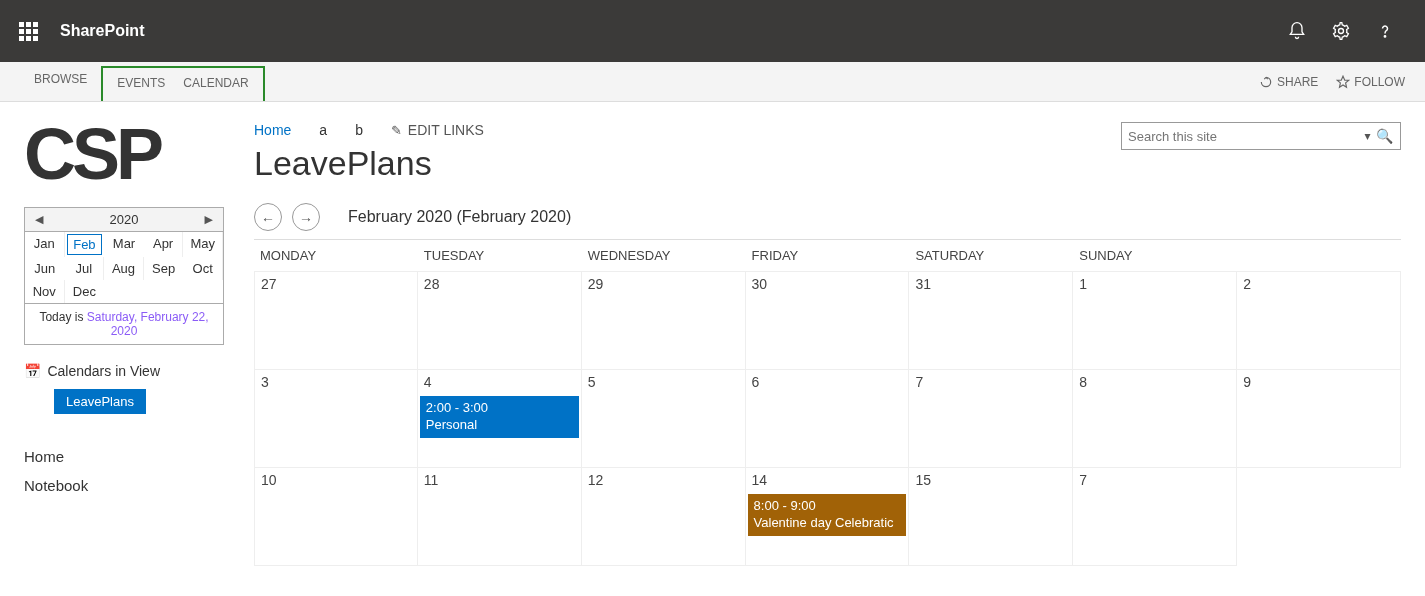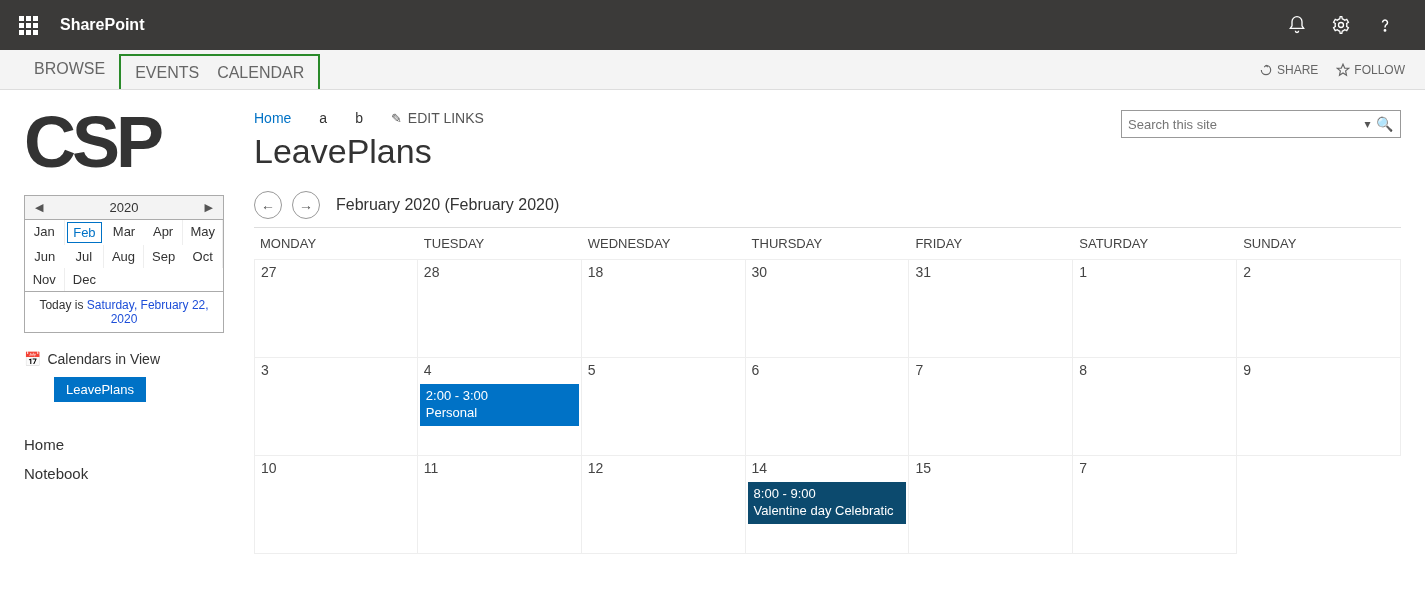--- a/index.html
+++ b/index.html
@@ -1,26 +1,26 @@
 <!DOCTYPE html>
 <html><head>
 <meta charset="utf-8">
 <style>
 * { box-sizing: border-box; margin: 0; padding: 0; }
 body { font-family: "Segoe UI", Arial, sans-serif; font-size: 14px; color: #333; background: #fff; width: 1425px; }
-.suite-bar { background: #3b3a39; height: 50px; display: flex; align-items: center; color: #fff; padding: 0 8px; }
+.suite-bar { background: #3b3a39; height: 62px; display: flex; align-items: center; color: #fff; padding: 0 8px; }
 .waffle { width: 40px; height: 40px; display: flex; align-items: center; justify-content: center; cursor: pointer; }
 .waffle-grid { display: grid; grid-template-columns: repeat(3,5px); grid-template-rows: repeat(3,5px); gap: 2px; }
 .waffle-grid span { background: #fff; width: 5px; height: 5px; }
 .brand { font-size: 16px; font-weight: 600; margin-left: 12px; }
 .suite-right { margin-left: auto; display: flex; gap: 20px; padding-right: 20px; }
 .suite-icon { width: 24px; height: 24px; display: flex; align-items: center; justify-content: center; cursor: pointer; }
 .suite-icon svg { stroke: #fff; fill: none; }
 .ribbon { background: #f4f4f4; border-bottom: 1px solid #ddd; display: flex; align-items: stretch; padding: 0 20px; height: 40px; }
-.ribbon-tab { padding: 10px 14px; font-size: 16px; color: #666; cursor: pointer; }
+.ribbon-tab { padding: 10px 14px; font-size: 12px; color: #666; cursor: pointer; }
 .ribbon-tab.group { border: 2px solid #2a8a2a; border-bottom: none; display: flex; gap: 18px; padding: 8px 14px; margin-top: 4px; }
 .ribbon-right { margin-left: auto; display: flex; align-items: center; gap: 18px; font-size: 12px; color: #666; }
 .ribbon-action { display: flex; align-items: center; gap: 4px; cursor: pointer; text-align: right; }
 .page { display: flex; padding: 20px 24px 0 24px; gap: 20px; }
 .logo-block { font-family: Arial Black, Arial, sans-serif; font-weight: 900; font-size: 72px; letter-spacing: -4px; line-height: 0.9; }
 .left-col { width: 210px; flex-shrink: 0; }
 .header-row { display: flex; align-items: flex-start; gap: 24px; margin-bottom: 20px; }
 .bc { display: flex; align-items: center; gap: 28px; font-size: 14px; margin-bottom: 6px; }
 .bc a { color: #0072c6; text-decoration: none; }
 .bc .edit { color: #555; display: flex; align-items: center; gap: 6px; }
@@ -30,46 +30,46 @@
 .searchbox .sb-icon { color: #555; font-size: 12px; }
 
 .mini-cal { border: 1px solid #ababab; width: 200px; margin-top: 20px; }
 .mini-cal-head { display: flex; justify-content: space-between; align-items: center; padding: 4px 10px; background: #f3f3f3; border-bottom: 1px solid #ababab; font-size: 13px; }
 .mini-cal-head .nav { cursor: pointer; font-size: 11px; color: #555; }
 .month-grid { display: grid; grid-template-columns: repeat(5,1fr); }
 .month-cell { text-align: center; padding: 4px 0; font-size: 13px; cursor: pointer; border-right: 1px solid #eee; }
 .month-cell:nth-child(3n) { border-right: none; }
 .month-cell.sel { border: 1px solid #0072c6; color: #0072c6; margin: 2px; padding: 2px 0; }
 .today-line { border-top: 1px solid #ababab; padding: 6px 4px; font-size: 12px; text-align: center; }
-.today-line a { color: #1d4ed8; text-decoration: none; }
+.today-line a { color: #8b5cf6; text-decoration: none; }
 
 .cal-in-view { margin-top: 18px; }
 .cal-in-view-title { display: flex; align-items: center; gap: 6px; font-size: 14px; margin-bottom: 6px; }
 .cal-badge { display: inline-block; color: #fff; padding: 5px 12px; font-size: 13px; margin: 4px 0 0 30px; cursor: pointer; }
 .cal-badge.blue { background: #0072c6; }
 .cal-badge.olive { background: #7b8359; }
 
 .side-nav { margin-top: 28px; }
 .side-nav a { display: block; color: #333; text-decoration: none; padding: 6px 0; font-size: 15px; }
 
 .main-col { flex: 1; }
 .cal-nav { display: flex; align-items: center; gap: 10px; margin-bottom: 8px; }
 .circle-btn { width: 28px; height: 28px; border: 1px solid #999; border-radius: 50%; display: flex; align-items: center; justify-content: center; background: #fff; cursor: pointer; font-size: 14px; color: #555; }
-.cal-label { font-size: 16px; color: #333; margin-left: 6px; }
+.cal-label { font-size: 16px; color: #333; margin-left: 18px; }
 
 .calendar { border-top: 1px solid #ddd; margin-top: 6px; }
 .cal-row { display: grid; grid-template-columns: repeat(7, 1fr); }
 .cal-header { border-bottom: 1px solid #eee; }
 .cal-header .col { padding: 8px 6px; font-size: 13px; color: #444; }
 .cal-body .cell { border-right: 1px solid #eee; border-bottom: 1px solid #eee; min-height: 98px; position: relative; padding: 4px 6px; }
 .cal-body .cell:first-child { border-left: 1px solid #eee; }
 .daynum { font-size: 14px; color: #444; }
 .event { position: absolute; left: 2px; right: 2px; color: #fff; padding: 4px 6px; font-size: 13px; line-height: 1.3; top: 26px; overflow: hidden; white-space: nowrap; }
 .event.blue { background: #0072c6; }
-.event.olive { background: #0c4a6e; }
+.event.olive { background: #a16207; }
 .pencil-icon { font-size: 13px; }
 </style>
 </head>
 <body>
 
 <div class="suite-bar">
   <div class="waffle">
     <div class="waffle-grid">
         <span></span>
         <span></span>
@@ -196,35 +196,34 @@
       <div class="circle-btn">←</div>
       <div class="circle-btn">→</div>
       <div class="cal-label">February 2020 (February 2020)</div>
     </div>
 
     <div class="calendar">
       <div class="cal-row cal-header">
         <div class="col">MONDAY</div>
         <div class="col">TUESDAY</div>
         <div class="col">WEDNESDAY</div>
-        <div class="col">THURSDAY</div>
         <div class="col">FRIDAY</div>
         <div class="col">SATURDAY</div>
         <div class="col">SUNDAY</div>
       </div>
 
       <div class="cal-row cal-body">
         <div class="cell">
             <div class="daynum">27</div>
           </div>
         <div class="cell">
             <div class="daynum">28</div>
           </div>
         <div class="cell">
-            <div class="daynum">18</div>
+            <div class="daynum">29</div>
           </div>
         <div class="cell">
             <div class="daynum">30</div>
           </div>
         <div class="cell">
             <div class="daynum">31</div>
           </div>
         <div class="cell">
             <div class="daynum">1</div>
           </div>

